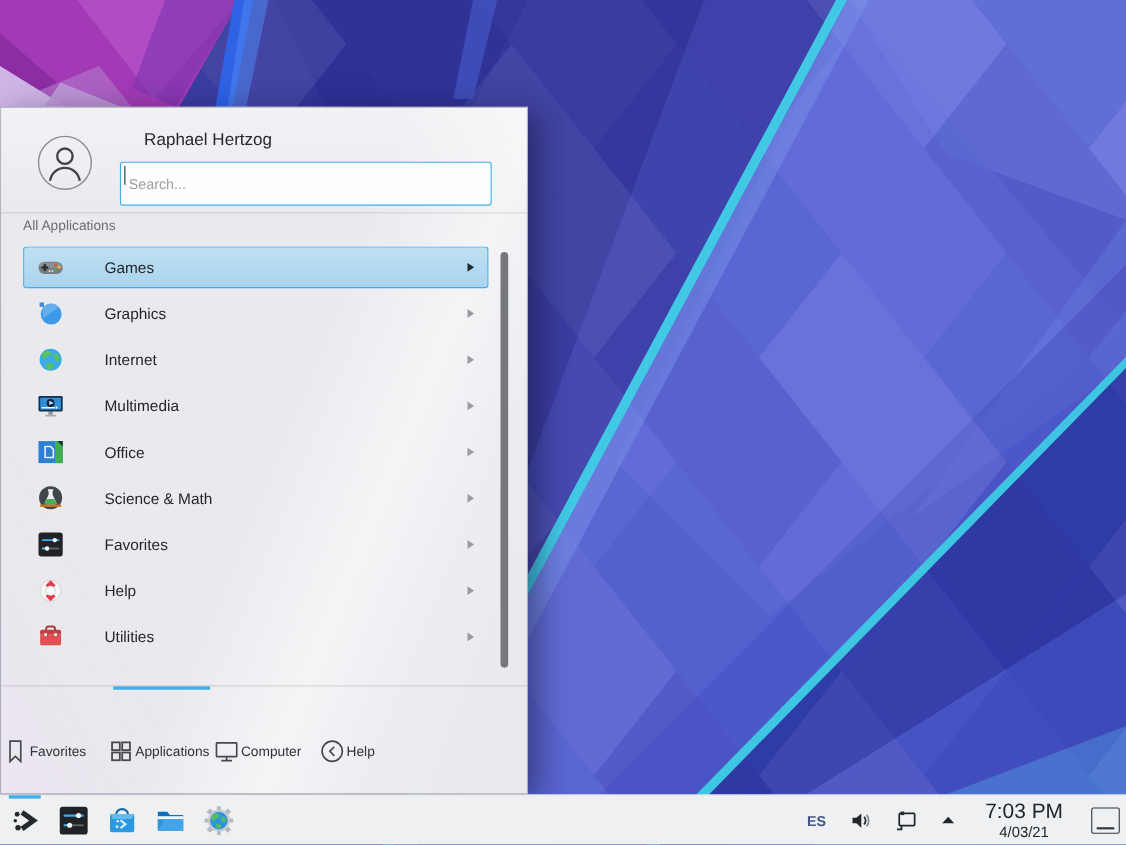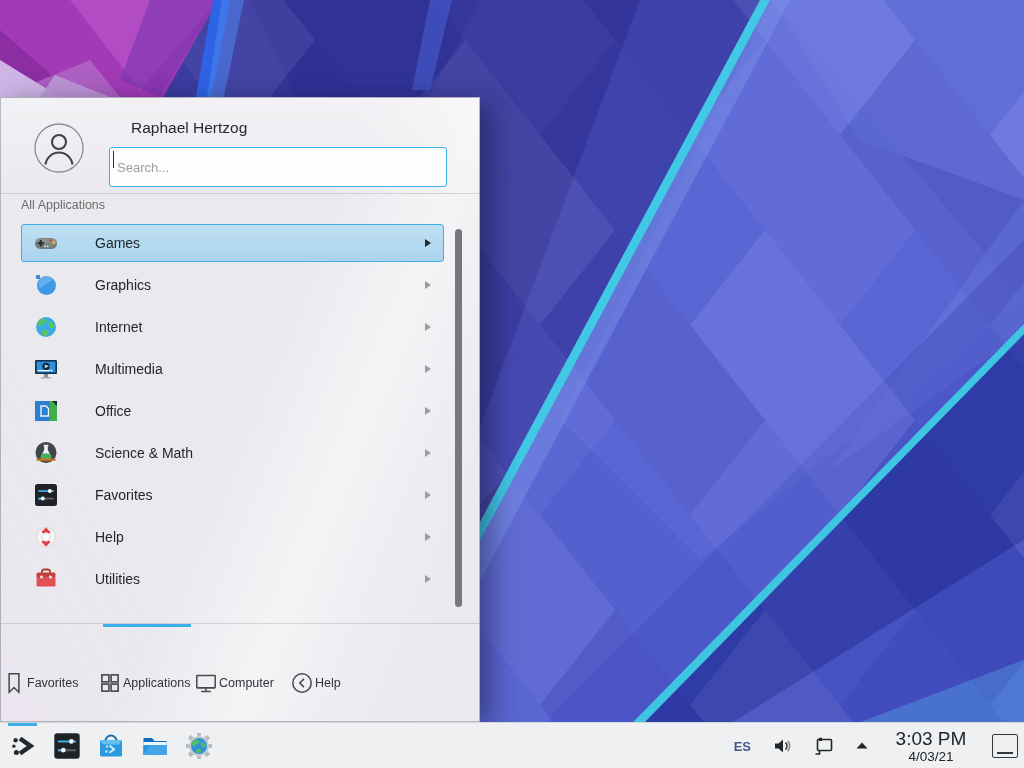--- a/index.html
+++ b/index.html
@@ -444,21 +444,21 @@
             <rect x="6.8" y="3.8" width="3.2" height="3.2" fill="#232629"></rect>
             <path d="M7.5 16.5 V20 H3.5" fill="none" stroke="#232629" stroke-width="1.6"></path>
           </svg>
         </span>
       <span class="tray-ico" id="tray-caret">
           <svg width="16" height="16" viewBox="0 0 16 16">
             <path d="M8 4.5 L13.5 10.5 H2.5 Z" fill="#232629"></path>
           </svg>
         </span>
       <div class="clock">
-        <div class="time">3:03 PM</div>
+        <div class="time">7:03 PM</div>
         <div class="date">4/03/21</div>
       </div>
       <div class="show-desktop">
         <div class="sd-line"></div>
       </div>
     </div>
   </div>
 </div>
 
 </body></html>

